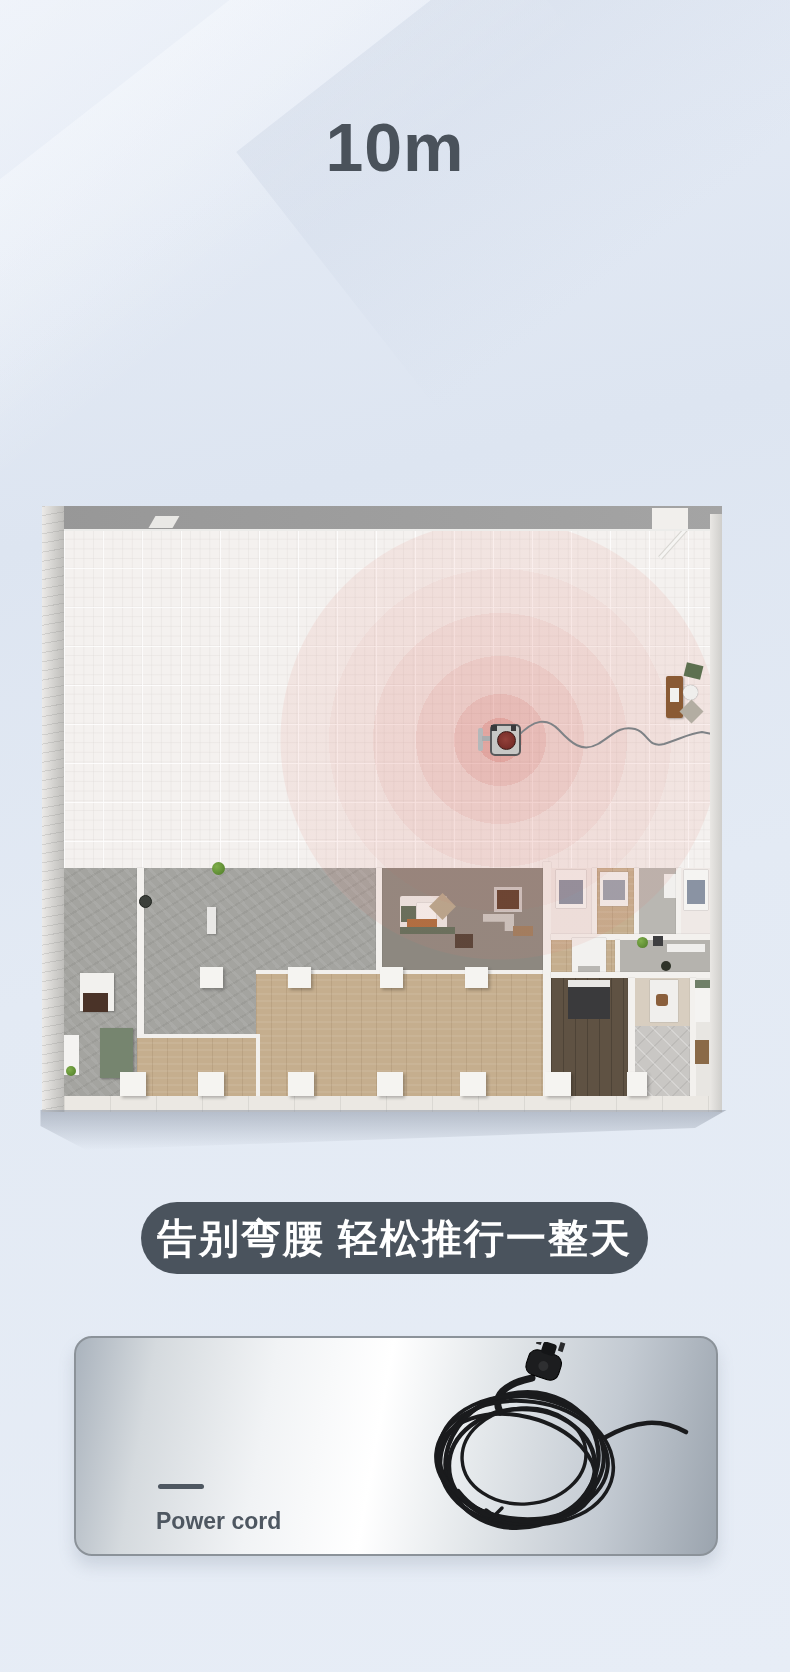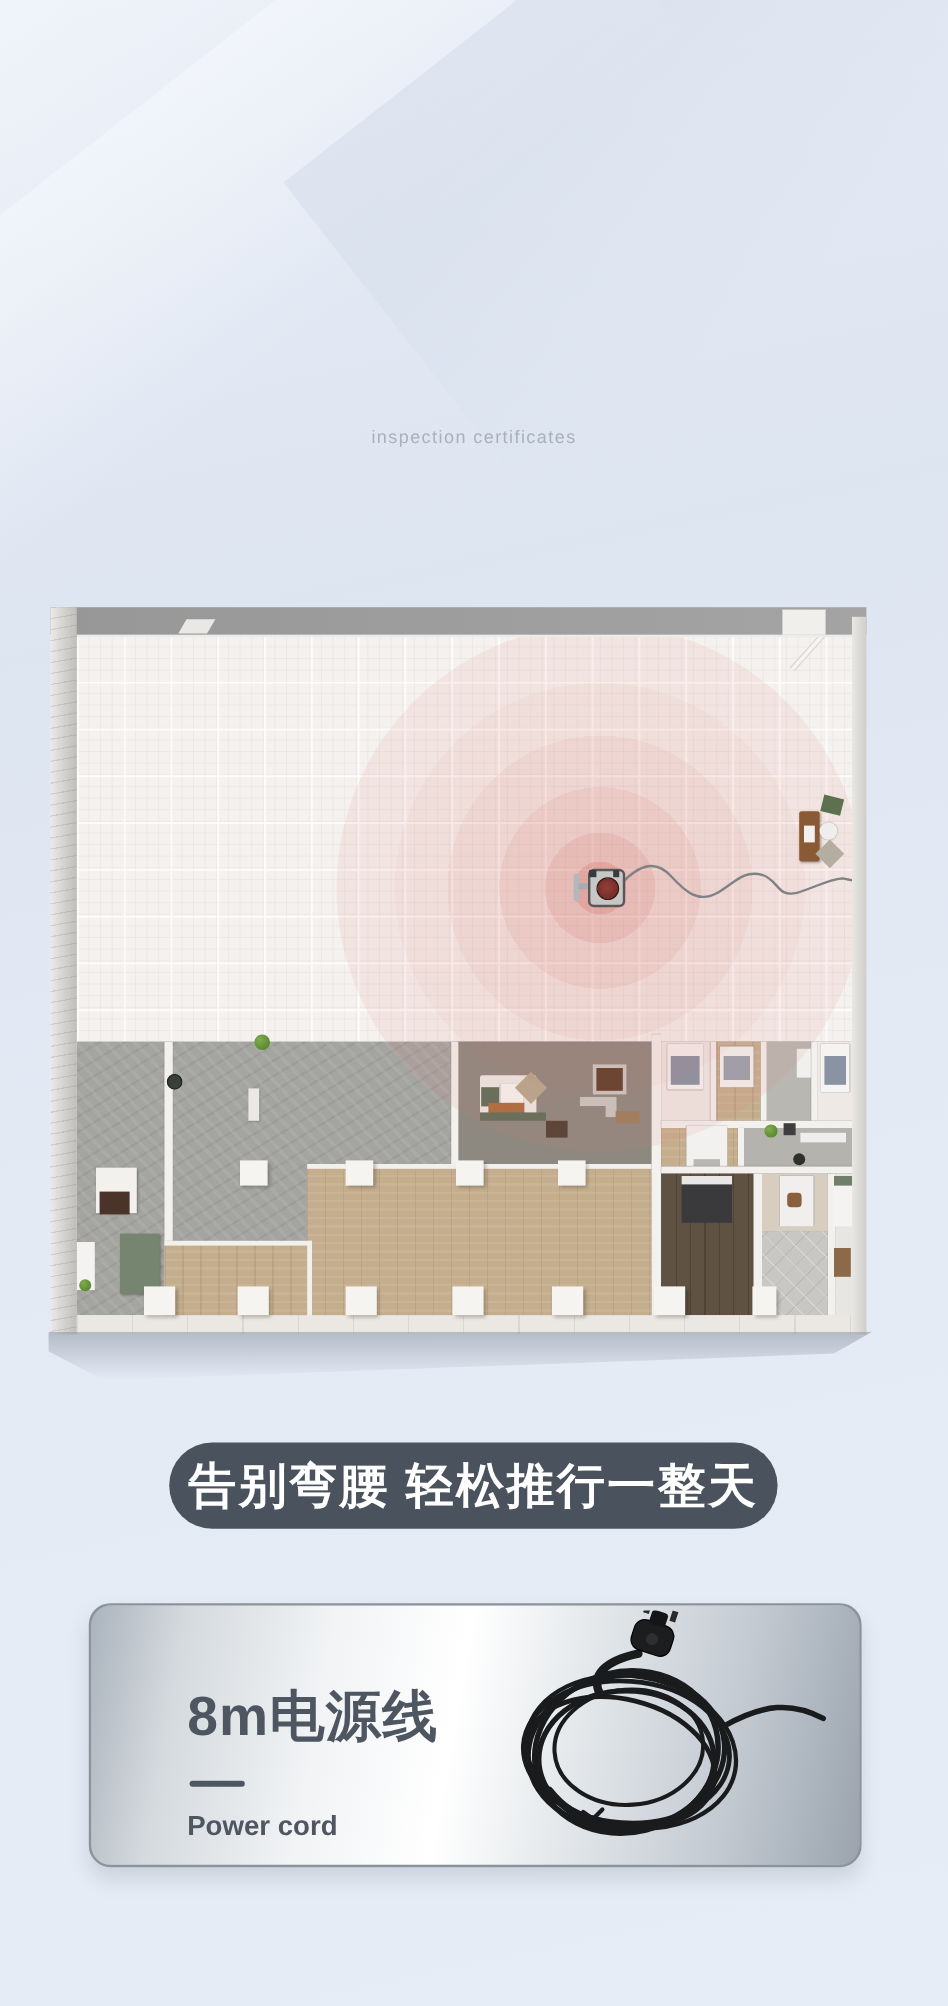--- a/index.html
+++ b/index.html
@@ -79,23 +79,23 @@
 </style>
 </head>
 <body>
 
 <div class="page">
   <div class="streak s1"></div>
   <div class="streak s2"></div>
   <div class="streak s3"></div>
 
   <div class="hero">
+    <div class="num">10m</div>
   </div>
   <div class="subtitle">
-    <div>inspection certificates</div>
   </div>
 
   <div class="plan">
     <div class="hallfloor"></div>
     <div class="lowerbase"></div>
 
     <div class="abs wall-w" style="left:95px;top:362px;width:7px;height:228px;"></div>
     <div class="abs" style="left:38px;top:467px;width:34px;height:38px;background:#f2f1ee;box-shadow:1px 1px 2px rgba(0,0,0,.3);"></div>
     <div class="abs" style="left:41px;top:487px;width:25px;height:19px;background:#4a3328;"></div>
     <div class="abs" style="left:58px;top:522px;width:33px;height:50px;background:#76856f;box-shadow:1px 1px 2px rgba(0,0,0,.3);"></div>
@@ -203,21 +203,20 @@
     <div class="pillar" style="left:335px;top:566px;width:26px;height:24px;"></div>
     <div class="pillar" style="left:418px;top:566px;width:26px;height:24px;"></div>
     <div class="pillar" style="left:503px;top:566px;width:26px;height:24px;"></div>
     <div class="pillar" style="left:585px;top:566px;width:20px;height:24px;"></div>
   </div>
   <div class="shadowband"></div>
 
   <div class="pill">告别弯腰 轻松推行一整天</div>
 
   <div class="card">
-    <h3>8m电源线</h3>
     <div class="bar"></div>
     <div class="en">Power cord</div>
     <svg class="coil" width="296" height="210" viewBox="0 0 296 210">
       <g fill="none" stroke="#1a1b1d" stroke-linecap="round">
         <path d="M138,36 C110,42 98,54 106,70" stroke-width="7"></path>
         <ellipse cx="128" cy="118" rx="82" ry="64" stroke-width="4.4" transform="rotate(-6 128 118)"></ellipse>
         <ellipse cx="128" cy="118" rx="86" ry="59" stroke-width="4" transform="rotate(4 128 118)"></ellipse>
         <ellipse cx="128" cy="118" rx="77" ry="67" stroke-width="4.6" transform="rotate(-14 128 118)"></ellipse>
         <ellipse cx="132" cy="118" rx="88" ry="63" stroke-width="3.6" transform="rotate(10 132 118)"></ellipse>
         <ellipse cx="128" cy="124" rx="73" ry="57" stroke-width="4.4"></ellipse>

